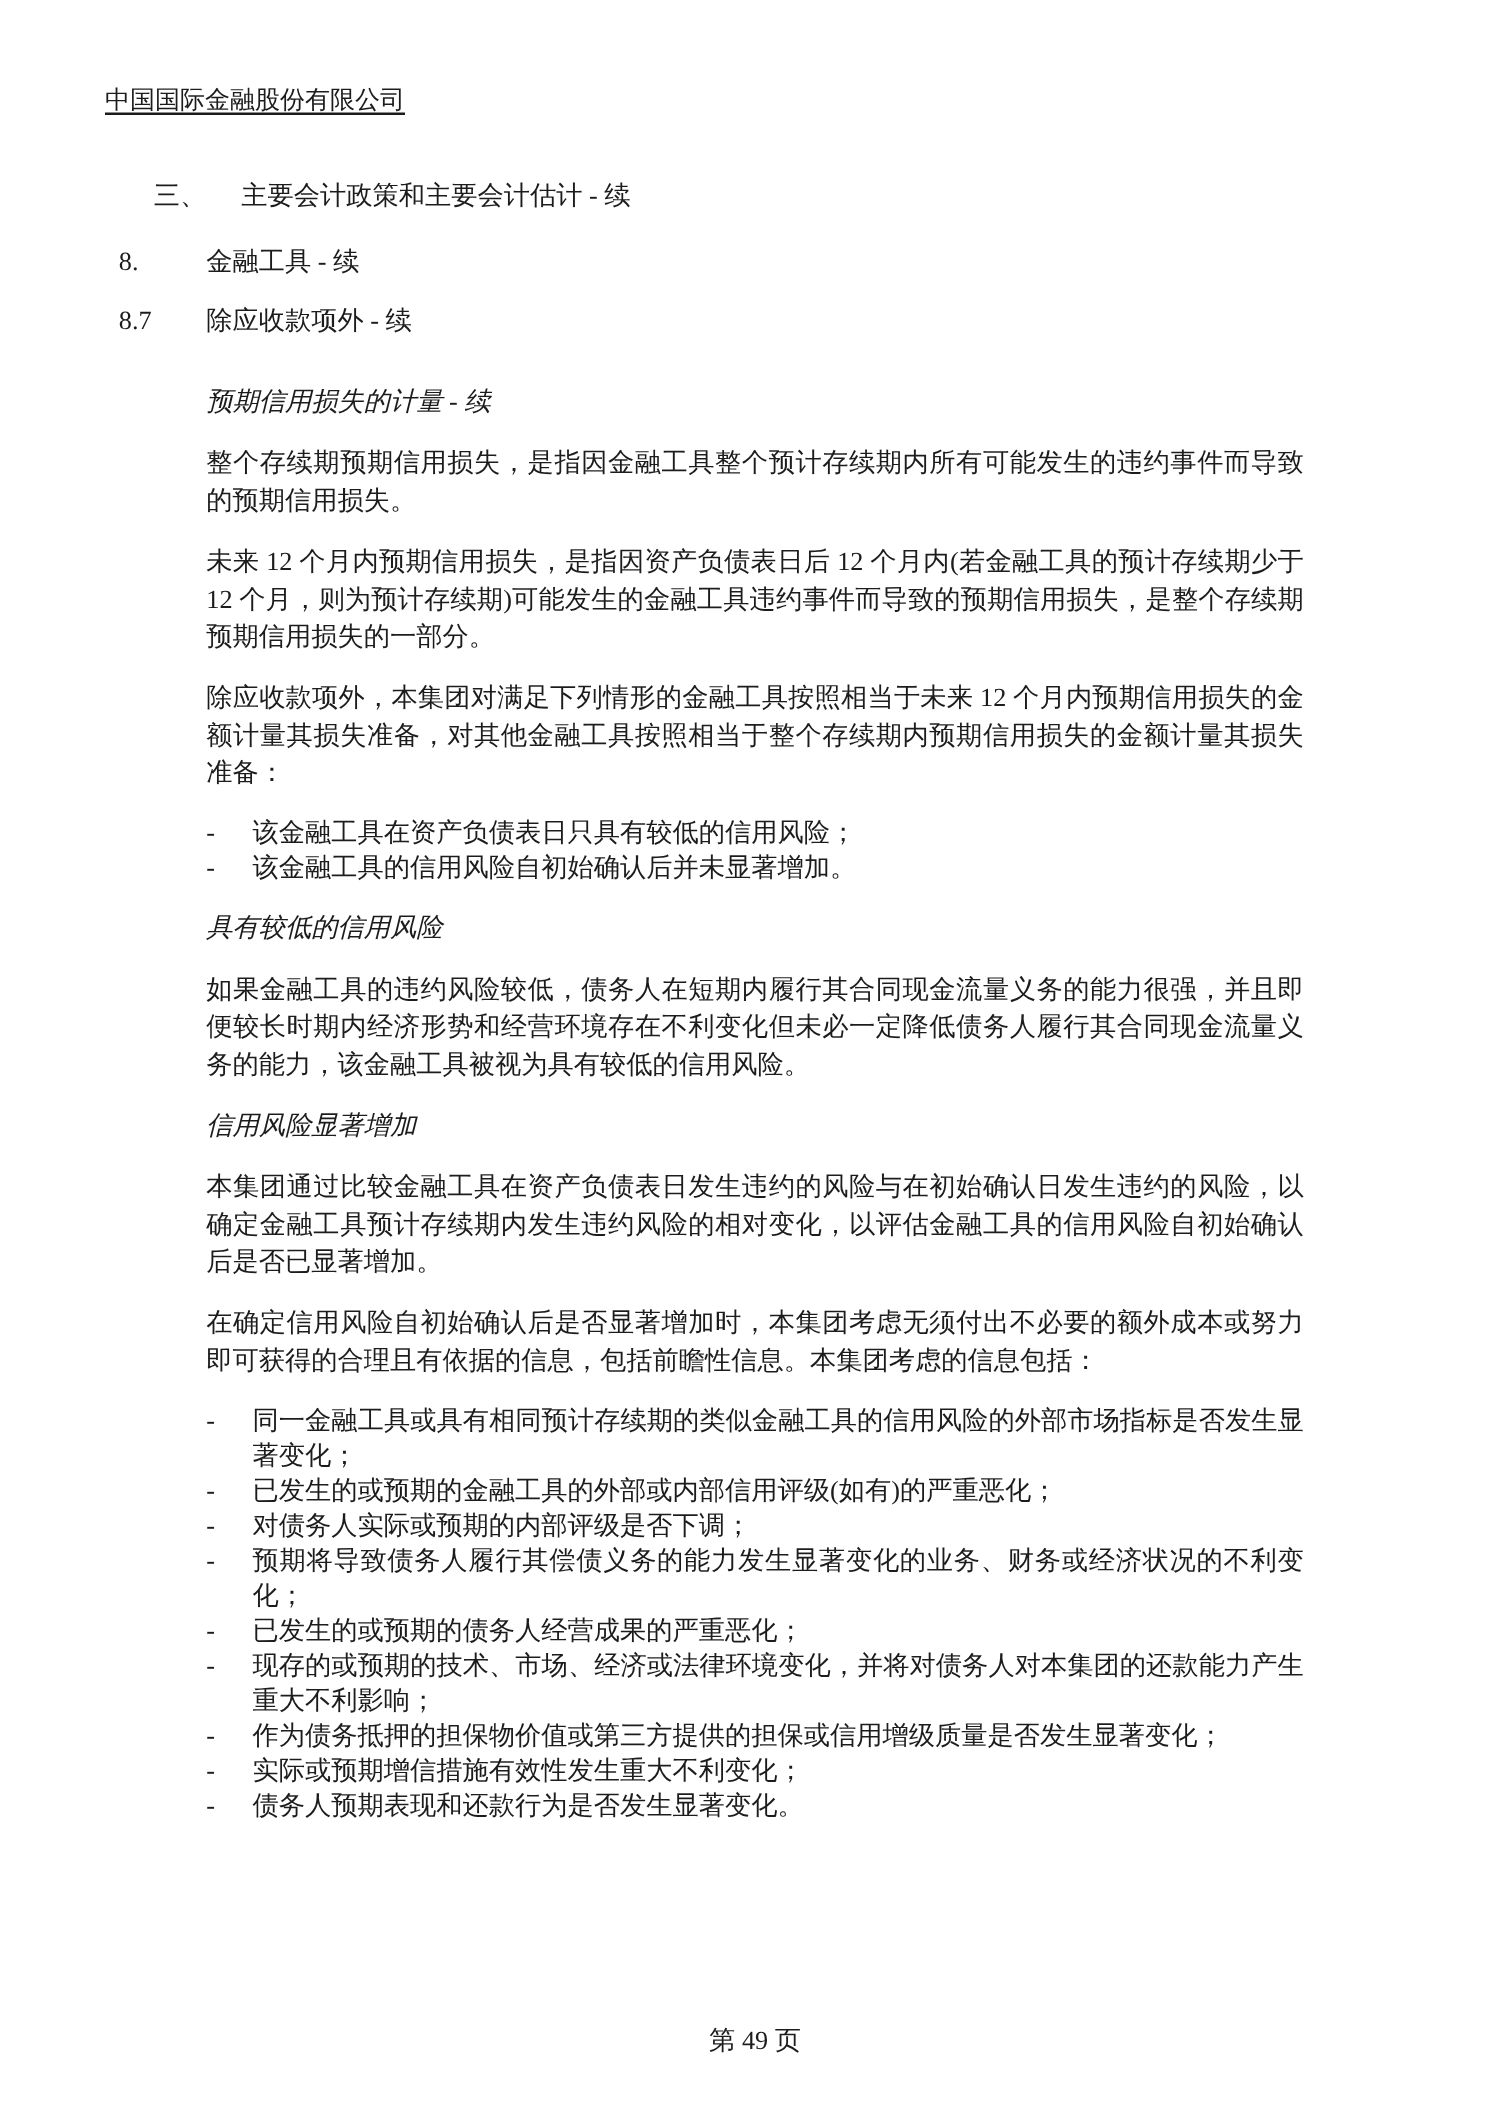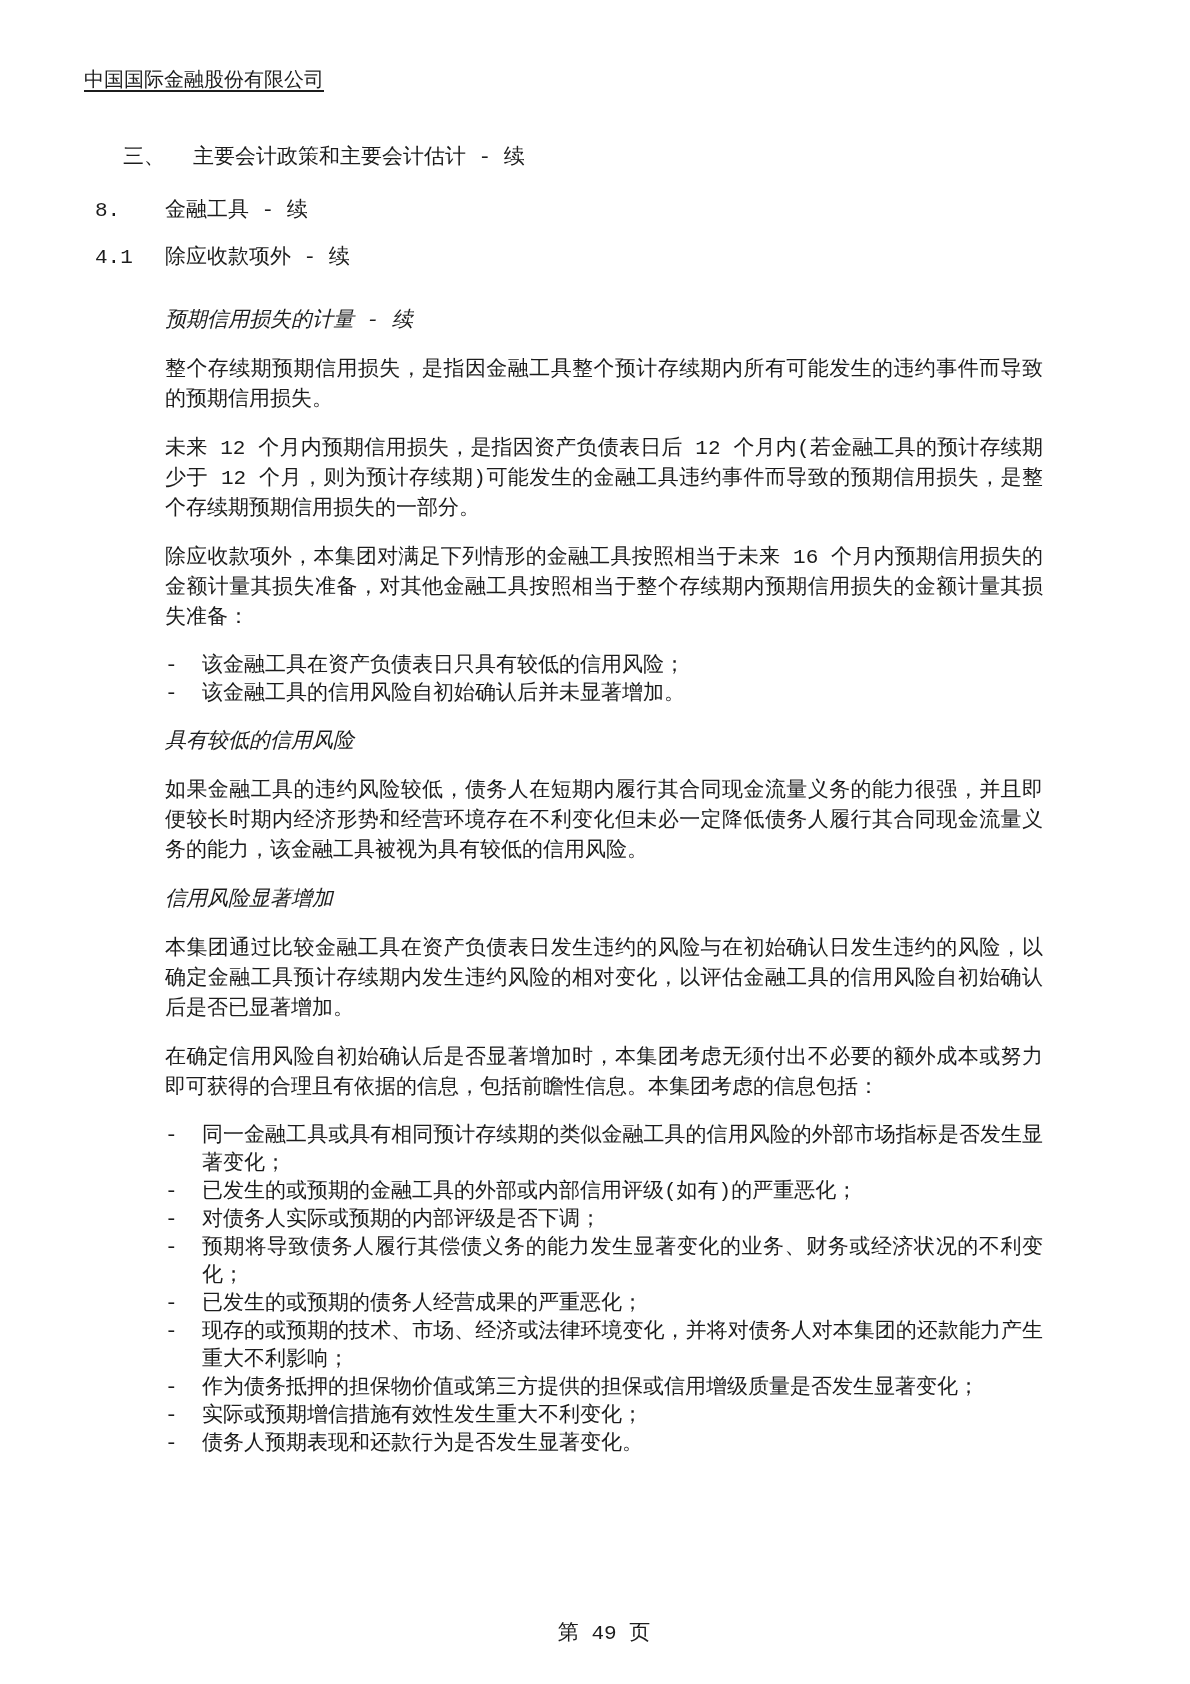--- a/index.html
+++ b/index.html
@@ -3,21 +3,21 @@
 <meta charset="utf-8">
 <title>Document</title>
 <style>
   html, body { margin: 0; padding: 0; background: #ffffff; }
   .page {
     position: relative;
     width: 1190px;
     height: 1684px;
     background: #ffffff;
     color: #1c1c1c;
-    font-family: Liberation Mono, monospace;
+    font-family: Liberation Serif, serif;
     font-size: 21px;
     overflow: hidden;
   }
   .company {
     position: absolute;
     left: 84px;
     top: 66px;
     font-size: 20px;
     text-decoration: underline;
     text-underline-offset: 4px;
@@ -64,33 +64,33 @@
 
   <div class="company">中国国际金融股份有限公司</div>
 
   <div class="sec-row sec-0">
     <span class="num">三、</span><span class="title">主要会计政策和主要会计估计 - 续</span>
   </div>
   <div class="sec-row sec-1">
     <span class="num">8.</span><span class="title">金融工具 - 续</span>
   </div>
   <div class="sec-row sec-2">
-    <span class="num">4.1</span><span class="title">除应收款项外 - 续</span>
+    <span class="num">8.7</span><span class="title">除应收款项外 - 续</span>
   </div>
 
   <div class="body">
 
     <div class="subheading">预期信用损失的计量 - 续</div>
 
     <p class="para">整个存续期预期信用损失，是指因金融工具整个预计存续期内所有可能发生的违约事件而导致的预期信用损失。</p>
 
     <p class="para">未来 12 个月内预期信用损失，是指因资产负债表日后 12 个月内(若金融工具的预计存续期少于 12 个月，则为预计存续期)可能发生的金融工具违约事件而导致的预期信用损失，是整个存续期预期信用损失的一部分。</p>
 
 
-    <p class="para">除应收款项外，本集团对满足下列情形的金融工具按照相当于未来 16 个月内预期信用损失的金额计量其损失准备，对其他金融工具按照相当于整个存续期内预期信用损失的金额计量其损失准备：</p>
+    <p class="para">除应收款项外，本集团对满足下列情形的金融工具按照相当于未来 12 个月内预期信用损失的金额计量其损失准备，对其他金融工具按照相当于整个存续期内预期信用损失的金额计量其损失准备：</p>
 
     <div class="list">
       <div class="list-item">
         <span class="dash">-</span>
         <span class="item-text">该金融工具在资产负债表日只具有较低的信用风险；</span>
       </div>
       <div class="list-item">
         <span class="dash">-</span>
         <span class="item-text">该金融工具的信用风险自初始确认后并未显著增加。</span>
       </div>

